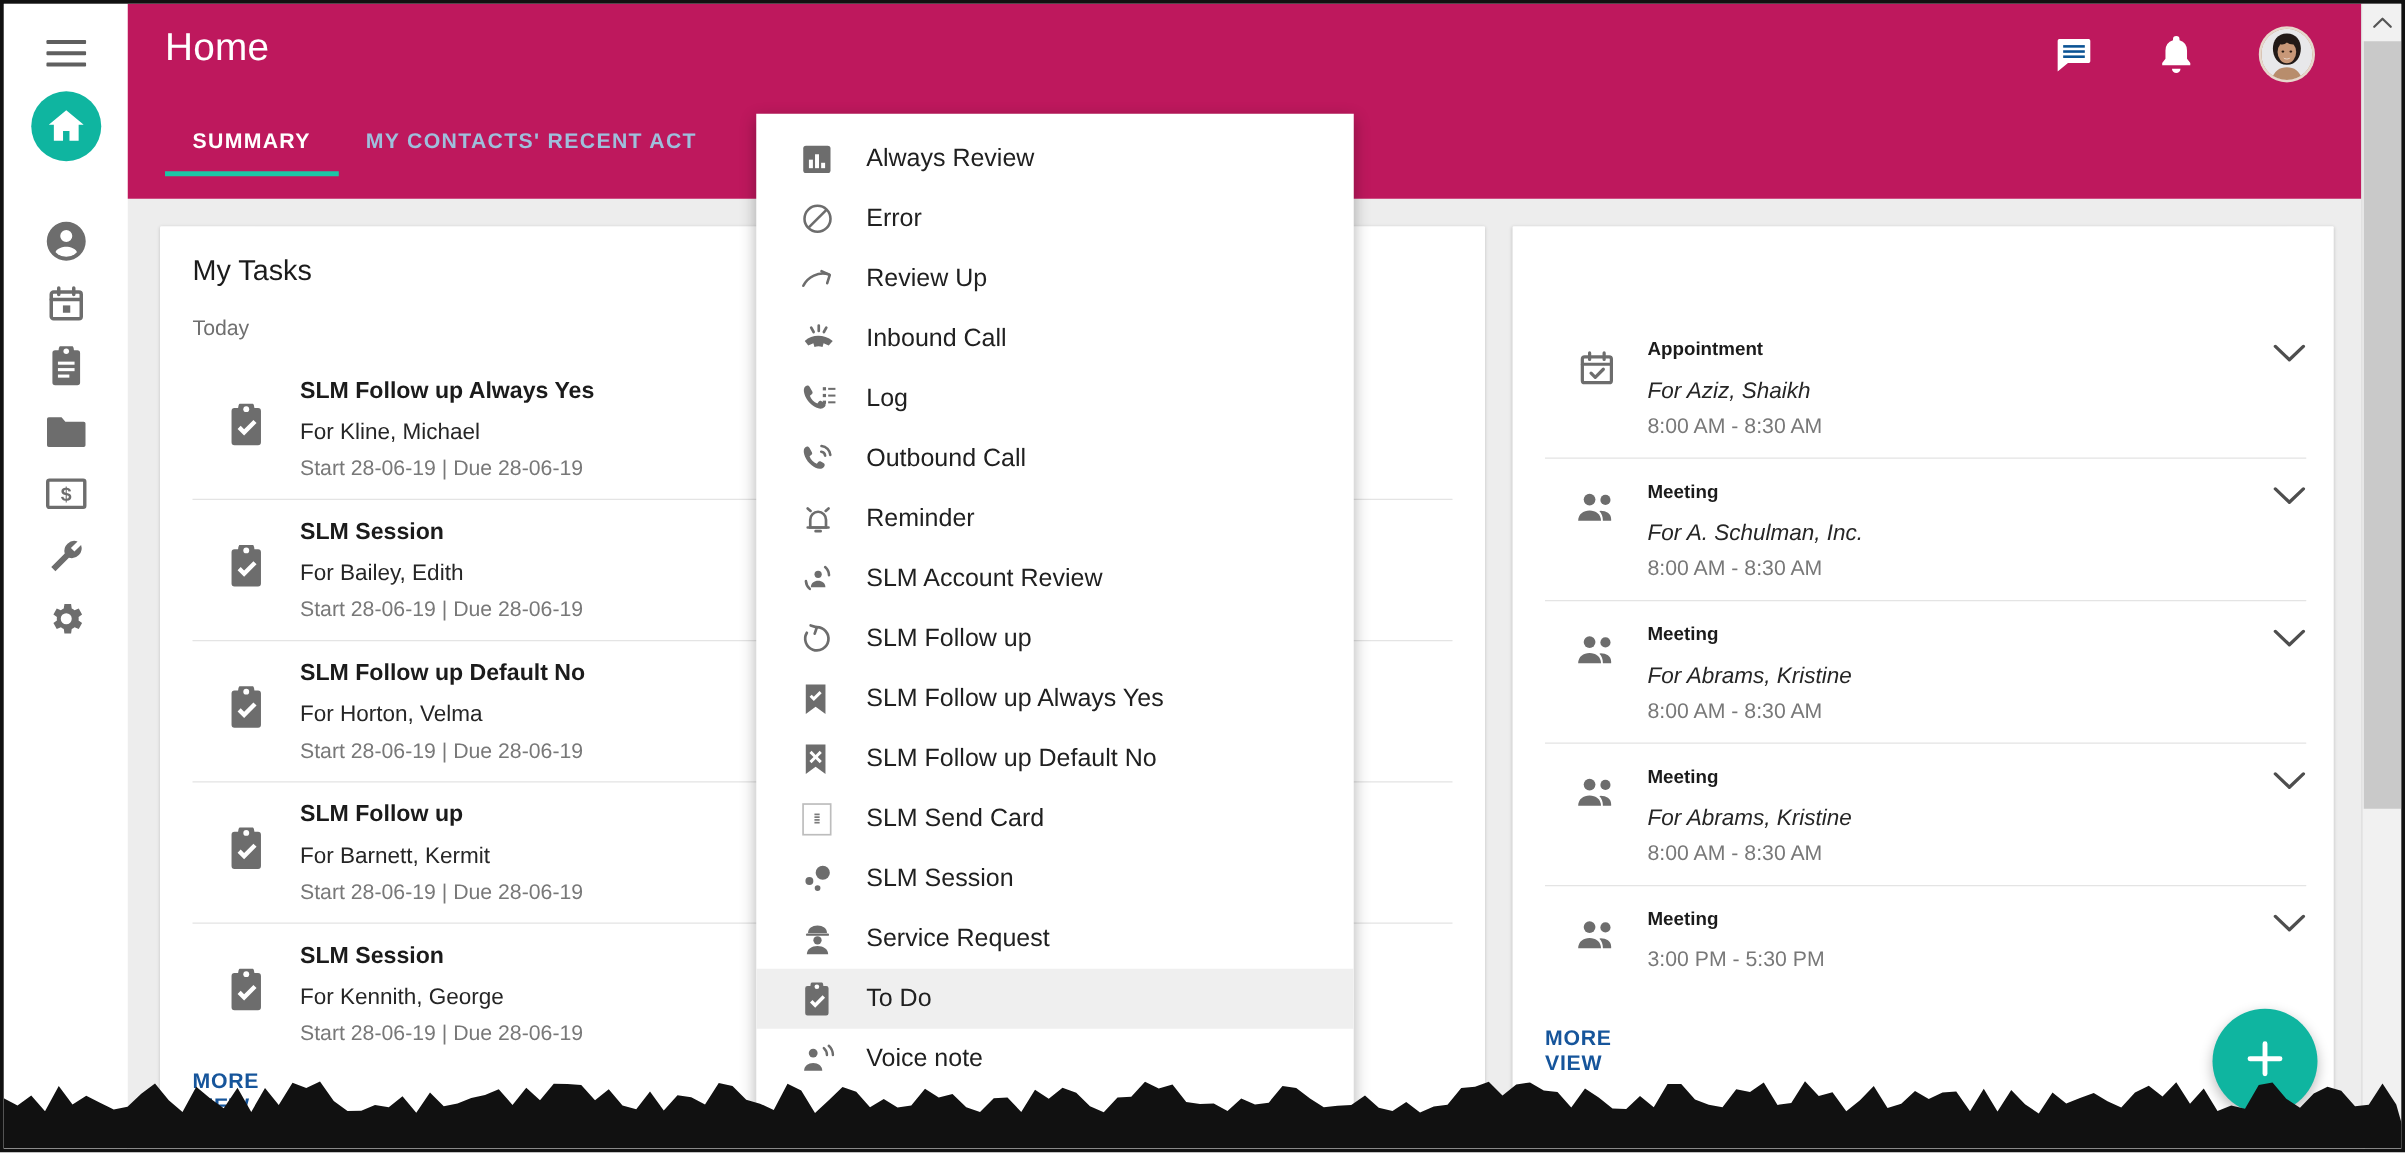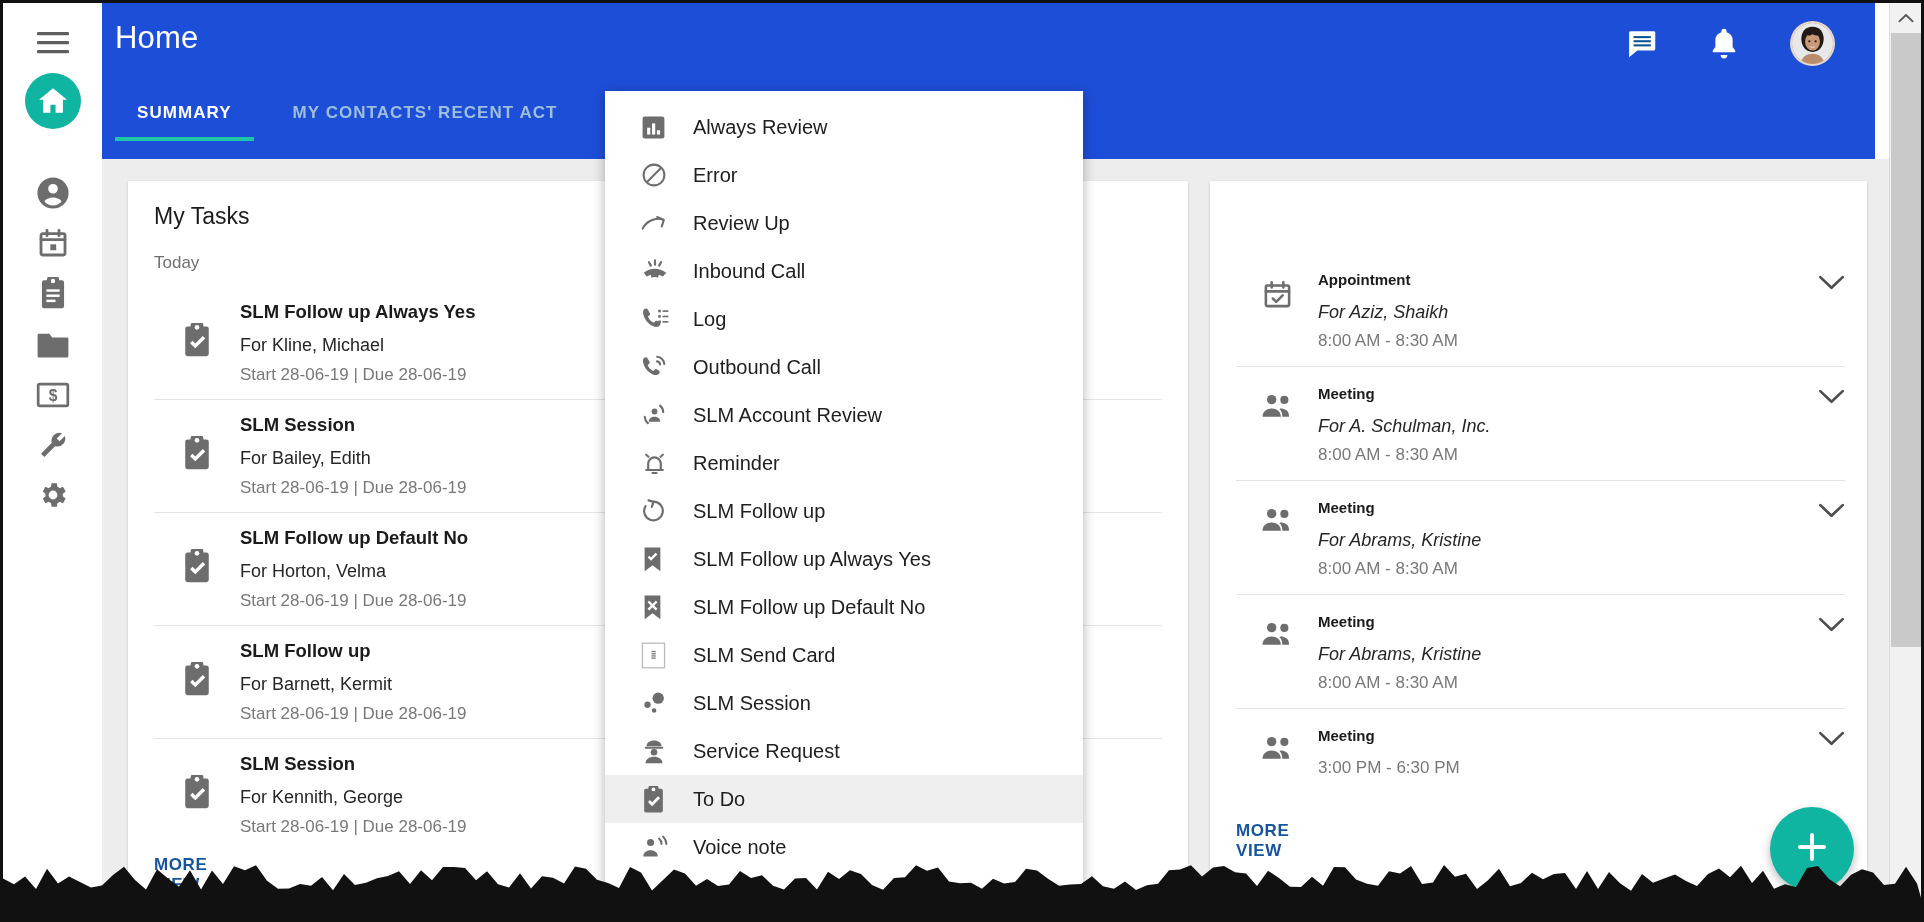--- a/index.html
+++ b/index.html
@@ -33,33 +33,33 @@
   .rail-icon svg { display: block; }
   #rail-home-badge {
     width: 56px; height: 56px; border-radius: 50%;
     background: #0fb5a0;
     display: flex; align-items: center; justify-content: center;
     color: #ffffff;
   }
 
   
   #topbar {
-    position: absolute; left: 82px; top: 0;
+    position: absolute; left: 99px; top: 0;
     width: 1790px; height: 156px;
-    background: #1d4ed8;
+    background: #be185d;
     z-index: 4;
   }
   #page-title {
     position: absolute; left: 30px; top: 17px;
     color: #ffffff; font-size: 31px; font-weight: 400;
     letter-spacing: .2px;
   }
   #tabbar {
     position: absolute; left: 30px; top: 98px;
-    display: flex; align-items: flex-start; gap: 17px;
+    display: flex; align-items: flex-start; gap: 0;
     height: 58px;
     white-space: nowrap;
   }
   .tab {
     position: relative;
     padding: 0 22px 16px 22px;
     color: #9ebfdc;
     font-size: 17px; font-weight: 600;
     letter-spacing: 1.05px;
     line-height: 24px;
@@ -558,21 +558,21 @@
           <div class="ag-icon">
             <svg width="33" height="26" viewBox="0 0 26 20" fill="#6d6d6d">
               <circle cx="8.4" cy="5" r="3.7"></circle>
                 <circle cx="18.4" cy="5.2" r="3.2"></circle>
               <path d="M1.2 18.4c0-4.2 3.3-6.5 7.2-6.5s7.2 2.3 7.2 6.5z"></path>
               <path d="M15.4 12c3.4 0 6.6 1.7 6.6 5.2v1.2h-5.2c0-2.6-.8-4.6-2.2-6z"></path>
             </svg>
           </div>
           <div class="ag-body">
             <div class="ag-title">Meeting</div>
-            <div class="ag-time">3:00 PM - 6:30 PM</div>
+            <div class="ag-time">3:00 PM - 5:30 PM</div>
           </div>
           <span class="ag-chev">
             <svg width="27" height="16" viewBox="0 0 20 12" fill="none" stroke="#4e4e4e" stroke-width="2" stroke-linecap="round" stroke-linejoin="round">
                 <path d="M1.6 1.6L10 9.6l8.4-8"></path>
               </svg>
           </span>
         </div>
 
       </div>
 
@@ -656,39 +656,39 @@
           <path d="M3.2 3.2c1.2-1 2.6-.6 3.2.6l1.8 3.2c.5.9.2 1.6-.6 2.2l-1.2.9c.9 2.6 3 4.8 5.6 5.8l.9-1.2c.6-.8 1.4-1 2.2-.5l2 1.1c1.2.7 1.3 2 .4 3-1.6 1.8-4 1.8-6.5.6C6.6 17 2.6 11.8 2 7.2c-.2-1.6 0-3 1.2-4z" fill="#6d6d6d"></path>
           <path d="M15.6 2.2a7.4 7.4 0 016.8 6.8" stroke="#6d6d6d" stroke-width="2" stroke-linecap="round"></path>
           <path d="M15.4 6.6a3.4 3.4 0 013 3" stroke="#6d6d6d" stroke-width="2" stroke-linecap="round"></path>
         </svg>
       </span>
       <span class="menu-label">Outbound Call</span>
     </div>
 
     <div class="menu-item">
       <span class="menu-ico">
+        <svg width="27" height="27" viewBox="0 0 24 24" fill="none" stroke="#6d6d6d" stroke-width="1.9" stroke-linecap="round">
+          <path d="M6.4 17.8v-5.6a5.6 5.6 0 1111.2 0v5.6z"></path>
+          <path d="M4.6 17.8h14.8M10.2 20.4h3.6"></path>
+          <path d="M4.6 4.2L6.6 6M19.4 4.2L17.4 6"></path>
+        </svg>
+      </span>
+      <span class="menu-label">Reminder</span>
+    </div>
+
+    <div class="menu-item">
+      <span class="menu-ico">
         <svg width="27" height="26" viewBox="0 0 26 24" fill="none">
           <circle cx="13" cy="8.6" r="2.8" fill="#6d6d6d"></circle>
           <path d="M7.4 18.6c0-3.2 2.6-5 5.6-5s5.6 1.8 5.6 5z" fill="#6d6d6d"></path>
           <path d="M18.4 3a8.6 8.6 0 013 6.2" stroke="#6d6d6d" stroke-width="2" stroke-linecap="round"></path>
           <path d="M6.6 19.8a8.6 8.6 0 01-3-6" stroke="#6d6d6d" stroke-width="2" stroke-linecap="round"></path>
         </svg>
       </span>
       <span class="menu-label">SLM Account Review</span>
-    </div>
-
-    <div class="menu-item">
-      <span class="menu-ico">
-        <svg width="27" height="27" viewBox="0 0 24 24" fill="none" stroke="#6d6d6d" stroke-width="1.9" stroke-linecap="round">
-          <path d="M6.4 17.8v-5.6a5.6 5.6 0 1111.2 0v5.6z"></path>
-          <path d="M4.6 17.8h14.8M10.2 20.4h3.6"></path>
-          <path d="M4.6 4.2L6.6 6M19.4 4.2L17.4 6"></path>
-        </svg>
-      </span>
-      <span class="menu-label">Reminder</span>
     </div>
 
     <div class="menu-item">
       <span class="menu-ico">
         <svg width="25" height="26" viewBox="0 0 22 24" fill="none" stroke="#6d6d6d" stroke-width="2" stroke-linecap="round">
           <path d="M11 3.4a8.6 8.6 0 11-7.4 4.2"></path>
           <path d="M6.4 2.2L11 3.6 9.4 8.2" stroke-linejoin="round"></path>
         </svg>
       </span>
       <span class="menu-label">SLM Follow up</span>

